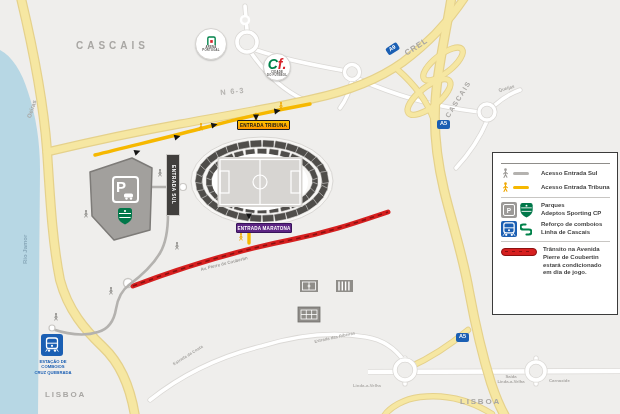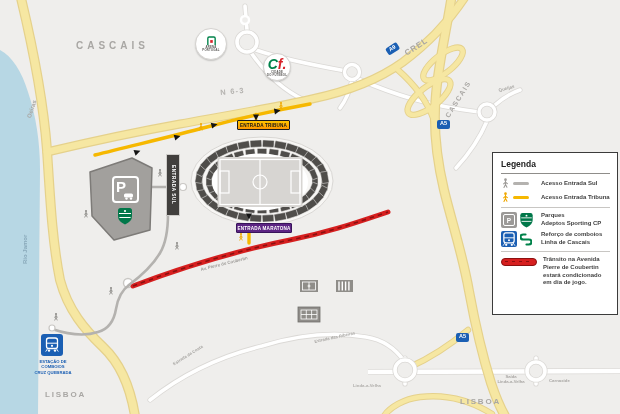--- a/index.html
+++ b/index.html
@@ -345,21 +345,20 @@
   <div class="cf-logo"><span class="cf-c">C</span><span class="cf-f">f.</span></div>
   <div class="tiny">CIDADE</div>
   <div class="tiny">DO FUTEBOL</div>
 </div>
 
 <div class="station-label" style="left:32px;top:359px;width:42px;">ESTAÇÃO DE
 COMBOIOS
 CRUZ QUEBRADA</div>
 
 <div id="legend">
-  <h3>Legenda</h3>
   <hr class="lg-div" style="border-top-color:#8f8d8a;">
   <div class="lg-row">
     <div class="lg-icons">
       <svg width="9" height="11" viewBox="-5 -6 10 12">
             <g fill="#9d9b98" stroke="#9d9b98">
               <use href="#walker"></use>
             </g>
           </svg>
       <div class="walk-line wl-gray"></div>
     </div>

